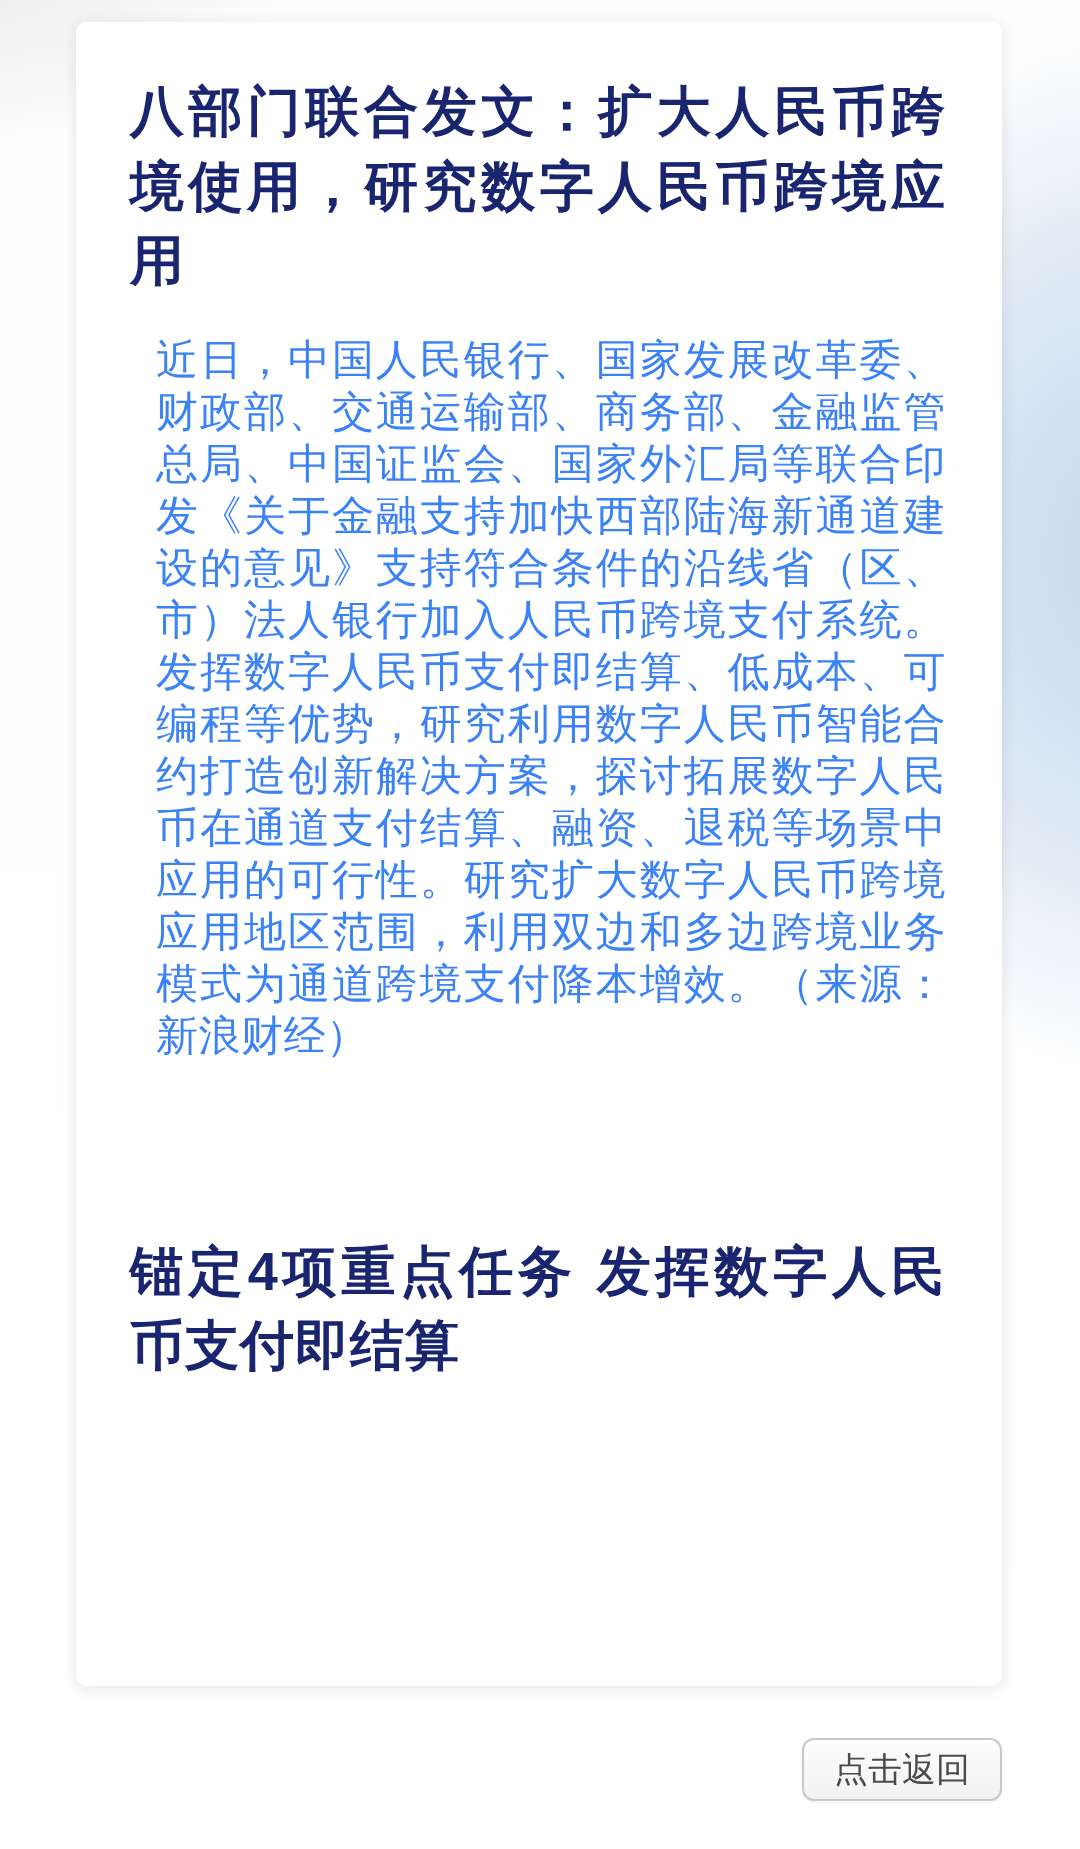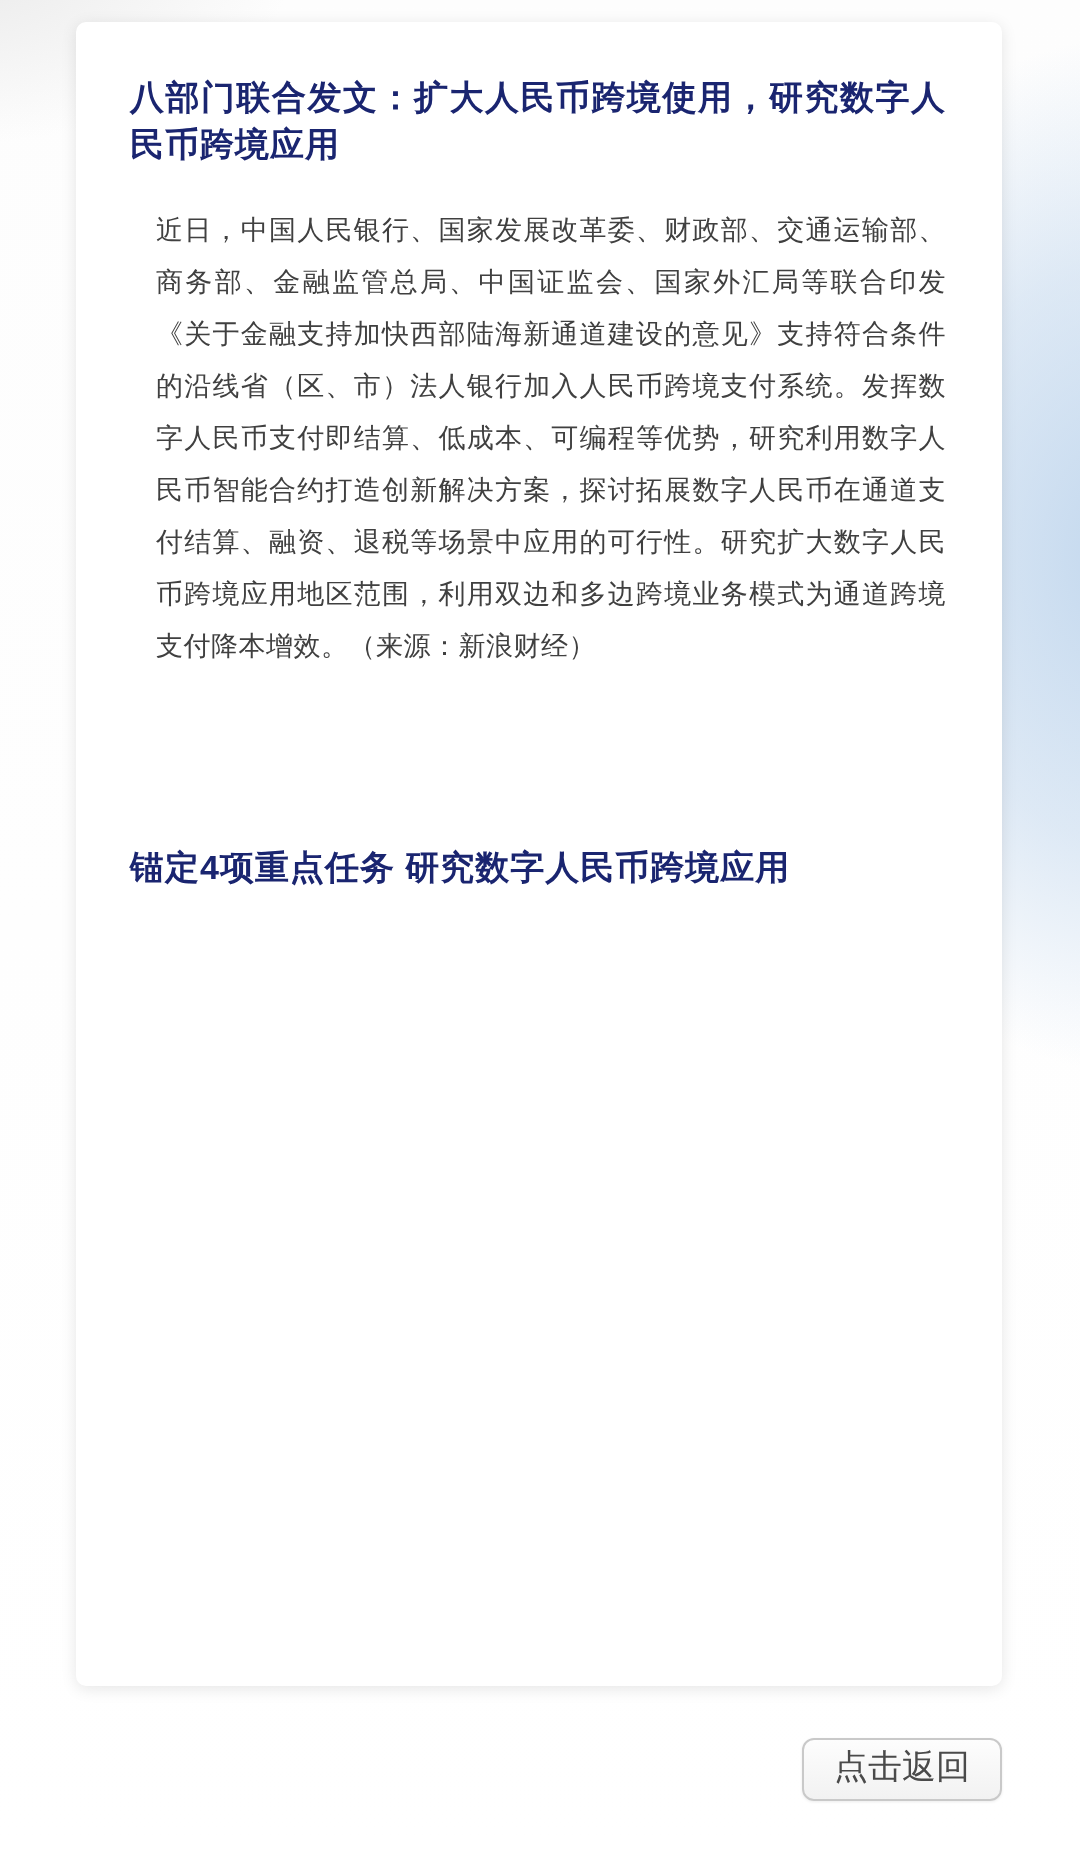--- a/index.html
+++ b/index.html
@@ -19,32 +19,32 @@
     position: relative;
     width: 926px;
     min-height: 1664px;
     margin: 22px auto 0 76px;
     background: #ffffff;
     border-radius: 10px;
     box-shadow: 0 3px 16px rgba(0,0,0,0.10);
     padding: 52px 56px 56px 54px;
   }
   .section-heading {
-    font-size: 34px;
+    font-size: 54px;
     font-weight: 700;
     line-height: 1.38;
     letter-spacing: 1px;
     color: #1a2570;
     text-align: justify;
   }
   .section-body {
     margin: 36px 0 0 26px;
-    font-size: 27px;
+    font-size: 42px;
     line-height: 52px;
-    color: #404040;
+    color: #3b82f6;
     text-align: justify;
     letter-spacing: 0.5px;
   }
   .section + .section {
     margin-top: 172px;
   }
   .footer-bar {
     width: 1080px;
     margin-top: 52px;
     padding-right: 78px;
@@ -52,40 +52,40 @@
     justify-content: flex-end;
   }
   .back-button {
     display: inline-block;
     min-width: 177px;
     height: 63px;
     line-height: 59px;
     padding: 0 30px;
     text-align: center;
     font-size: 34px;
-    font-family: Liberation Mono, monospace;
+    font-family: Liberation Sans, sans-serif;
     color: #4a4a4a;
     background: linear-gradient(#fdfdfd, #f2f2f2);
     border: 2px solid #c9c9c9;
     border-radius: 12px;
     box-shadow: 0 1px 3px rgba(0,0,0,0.08);
     cursor: pointer;
   }
 </style>
 </head>
 <body>
 
 <div class="card">
 
   <div class="section">
     <h1 class="section-heading">八部门联合发文：扩大人民币跨境使用，研究数字人民币跨境应用</h1>
     <p class="section-body">近日，中国人民银行、国家发展改革委、财政部、交通运输部、商务部、金融监管总局、中国证监会、国家外汇局等联合印发《关于金融支持加快西部陆海新通道建设的意见》支持符合条件的沿线省（区、市）法人银行加入人民币跨境支付系统。发挥数字人民币支付即结算、低成本、可编程等优势，研究利用数字人民币智能合约打造创新解决方案，探讨拓展数字人民币在通道支付结算、融资、退税等场景中应用的可行性。研究扩大数字人民币跨境应用地区范围，利用双边和多边跨境业务模式为通道跨境支付降本增效。（来源：新浪财经）</p>
   </div>
 
   <div class="section">
-    <h1 class="section-heading">锚定4项重点任务 研究数字人民币跨境应用</h1>
+    <h1 class="section-heading">锚定4项重点任务 发挥数字人民币支付即结算</h1>
   </div>
 
 </div>
 
 <div class="footer-bar">
   <button class="back-button">点击返回</button>
 </div>
 
 </body></html>

